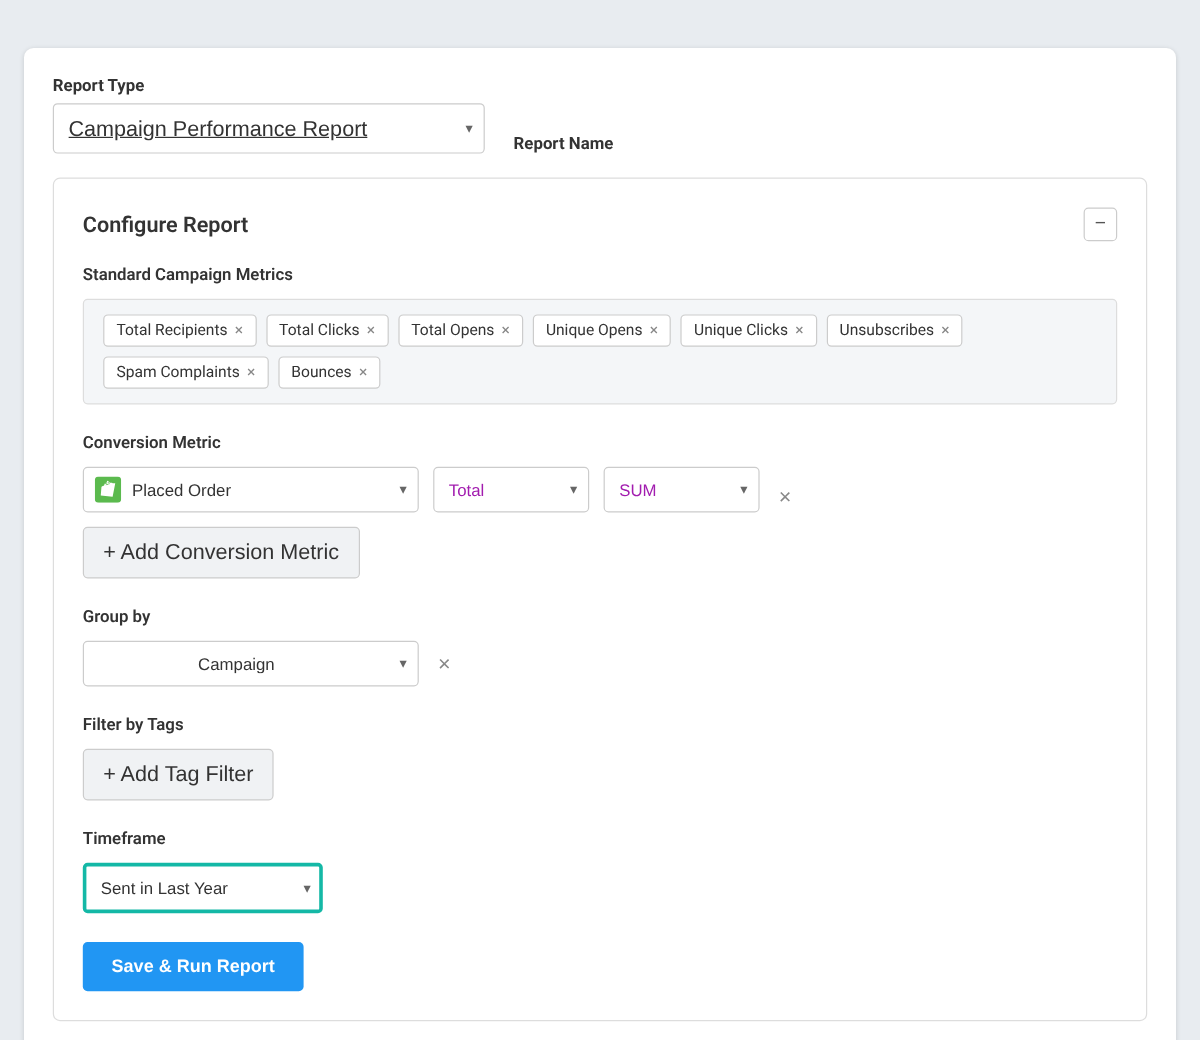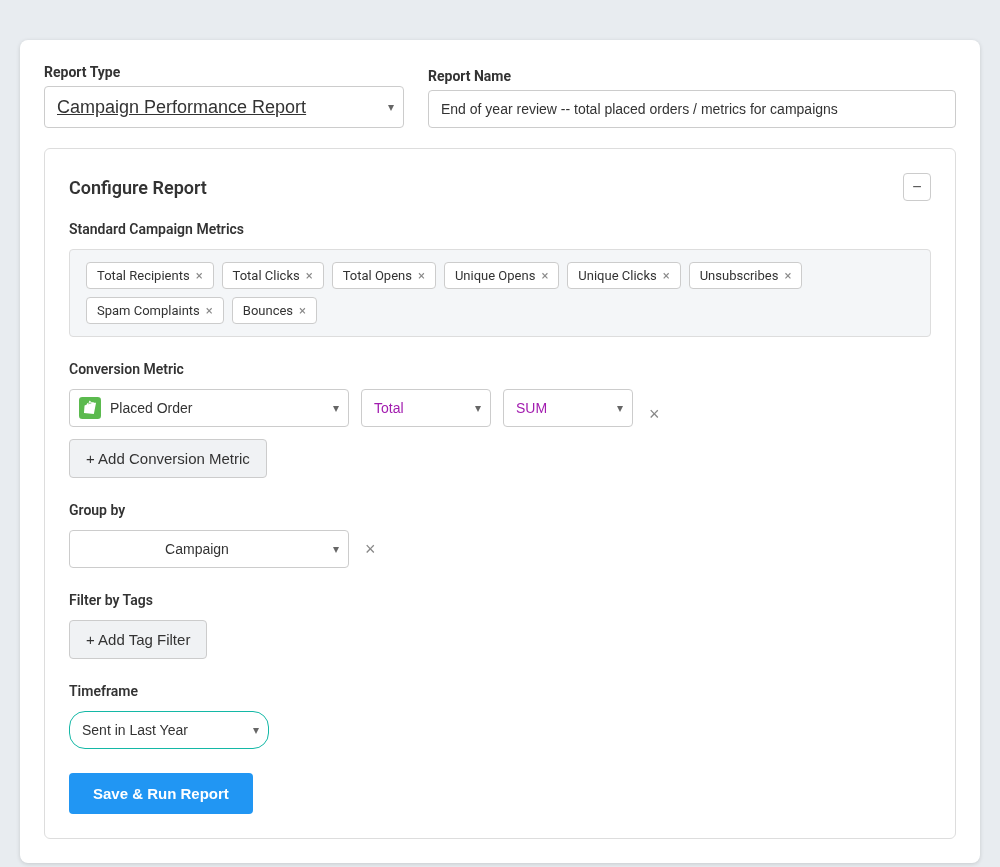--- a/index.html
+++ b/index.html
@@ -244,21 +244,21 @@
     }
 
     .add-btn {
       display: inline-flex;
       align-items: center;
       gap: 4px;
       padding: 10px 16px;
       background: #f0f2f4;
       border: 1px solid #ccc;
       border-radius: 4px;
-      font-size: 15px;
+      font-size: 18px;
       color: #333;
       cursor: pointer;
     }
 
     
     .groupby-section {
       margin-bottom: 24px;
     }
 
     .groupby-row {
@@ -296,22 +296,22 @@
     }
 
     .timeframe-select-wrapper {
       position: relative;
       width: 200px;
     }
 
     .timeframe-select {
       width: 100%;
       padding: 10px 56px 10px 12px;
-      border: 1px solid #14b8a6;
-      border-radius: 16px;
+      border: 3px solid #14b8a6;
+      border-radius: 4px;
       background: #fff;
       font-size: 14px;
       color: #333;
       appearance: none;
       cursor: pointer;
     }
 
     
     .save-btn {
       padding: 12px 24px;
@@ -339,21 +339,20 @@
             <option>Campaign Performance Report</option>
             <option>Flow Performance Report</option>
             <option>List Growth Report</option>
           </select>
           <span class="select-arrow">▾</span>
         </div>
       </div>
 
       <div class="field-group report-name">
         <label class="field-label">Report Name</label>
-        <input type="text" class="text-input" value="End of year review -- total placed orders / metrics for campaigns" style="">
       </div>
 
     </div>
 
     <div class="configure-section">
 
       <div class="configure-header">
         <h2 class="configure-title">Configure Report</h2>
         <button class="collapse-btn">
           <span>−</span>

